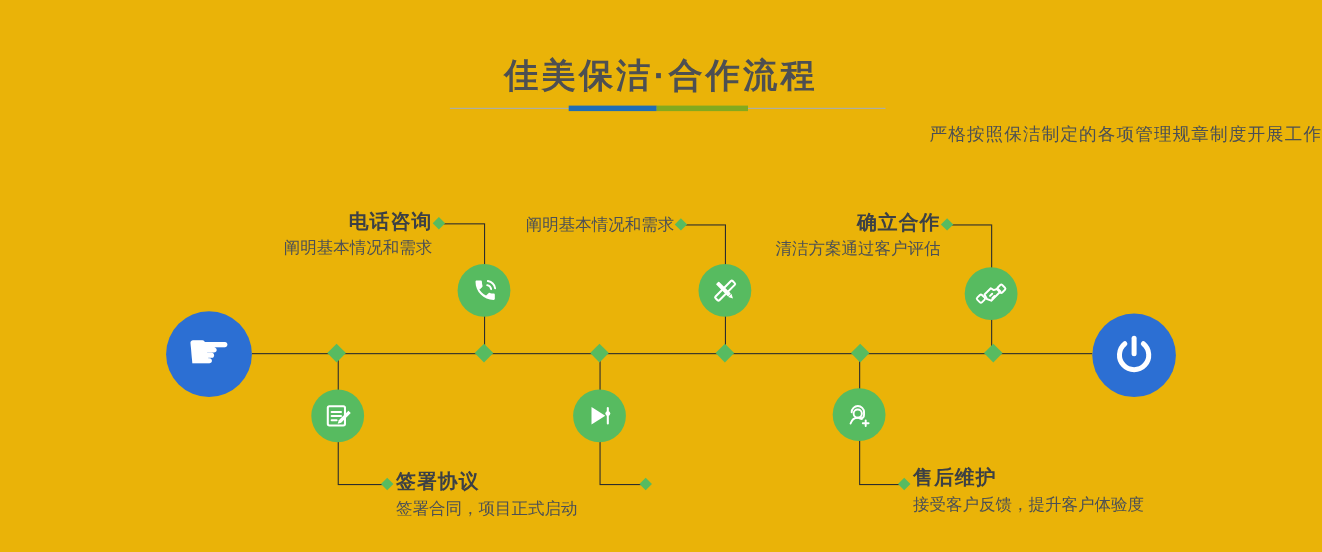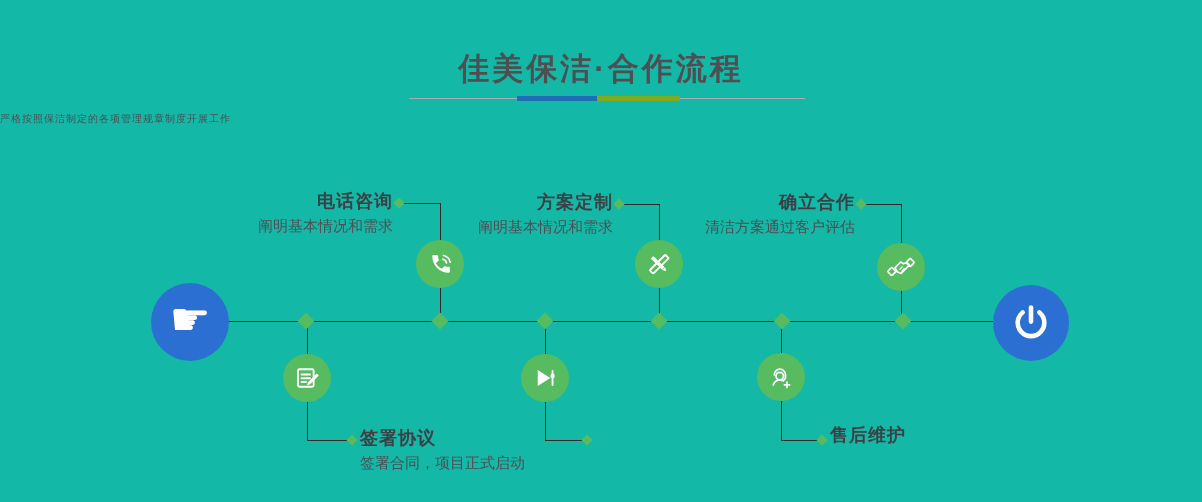--- a/index.html
+++ b/index.html
@@ -2,21 +2,21 @@
 <html><head>
 <meta charset="utf-8">
 <style>
   * { margin: 0; padding: 0; box-sizing: border-box; }
   html, body { background: #ffffff; }
   body { font-family: "Liberation Sans", "DejaVu Sans", sans-serif; }
   .page {
     position: relative;
     width: 1202px;
     height: 502px;
-    background: #14b8a6;
+    background: #eab308;
     overflow: hidden;
   }
   
   .main-title {
     position: absolute;
     top: 48px; left: 0; width: 100%;
     text-align: center;
     font-size: 31px;
     font-weight: bold;
     letter-spacing: 3px;
@@ -27,22 +27,22 @@
     top: 98px; left: 409px;
     width: 396px; height: 1px;
     background: #a9adb1;
   }
   .divider .seg { position: absolute; top: -2px; height: 5px; }
   .divider .seg.blue  { left: 108px; width: 80px; background: #1e6eb5; }
   .divider .seg.green { left: 188px; width: 83px; background: #82aa1e; }
   .page-subtitle {
     position: absolute;
     top: 112px; left: 0; width: 100%;
-    text-align: left;
-    font-size: 10px;
+    text-align: right;
+    font-size: 16px;
     color: #4b4f54;
     letter-spacing: 1px;
   }
   
   .h-line, .v-line { position: absolute; background: #2d2d2d; z-index: 1; }
   .h-line { height: 1px; }
   .v-line { width: 1px; }
   
   .diamond {
     position: absolute;
@@ -206,29 +206,29 @@
         <path d="M14.7 18.2h4.2M16.8 16.1v4.2"></path>
       </svg>
     </span>
   </div>
 
   <div class="step-label top" style="right:809px;top:190px;">
     <div class="step-title">电话咨询</div>
     <div class="step-desc">阐明基本情况和需求</div>
   </div>
   <div class="step-label top" style="right:589px;top:191px;">
-    <div class="step-title">方案定制</div>
     <div class="step-desc">阐明基本情况和需求</div>
   </div>
   <div class="step-label bottom" style="left:360px;top:427px;">
     <div class="step-title">签署协议</div>
     <div class="step-desc">签署合同，项目正式启动</div>
   </div>
 
   <div class="step-label top" style="right:347px;top:191px;">
     <div class="step-title">确立合作</div>
     <div class="step-desc">清洁方案通过客户评估</div>
   </div>
   <div class="step-label bottom" style="left:830px;top:425px;font-family:Liberation Mono, monospace;">
     <div class="step-title">售后维护</div>
+    <div class="step-desc">接受客户反馈，提升客户体验度</div>
   </div>
 
 </div>
 
 </body></html>

